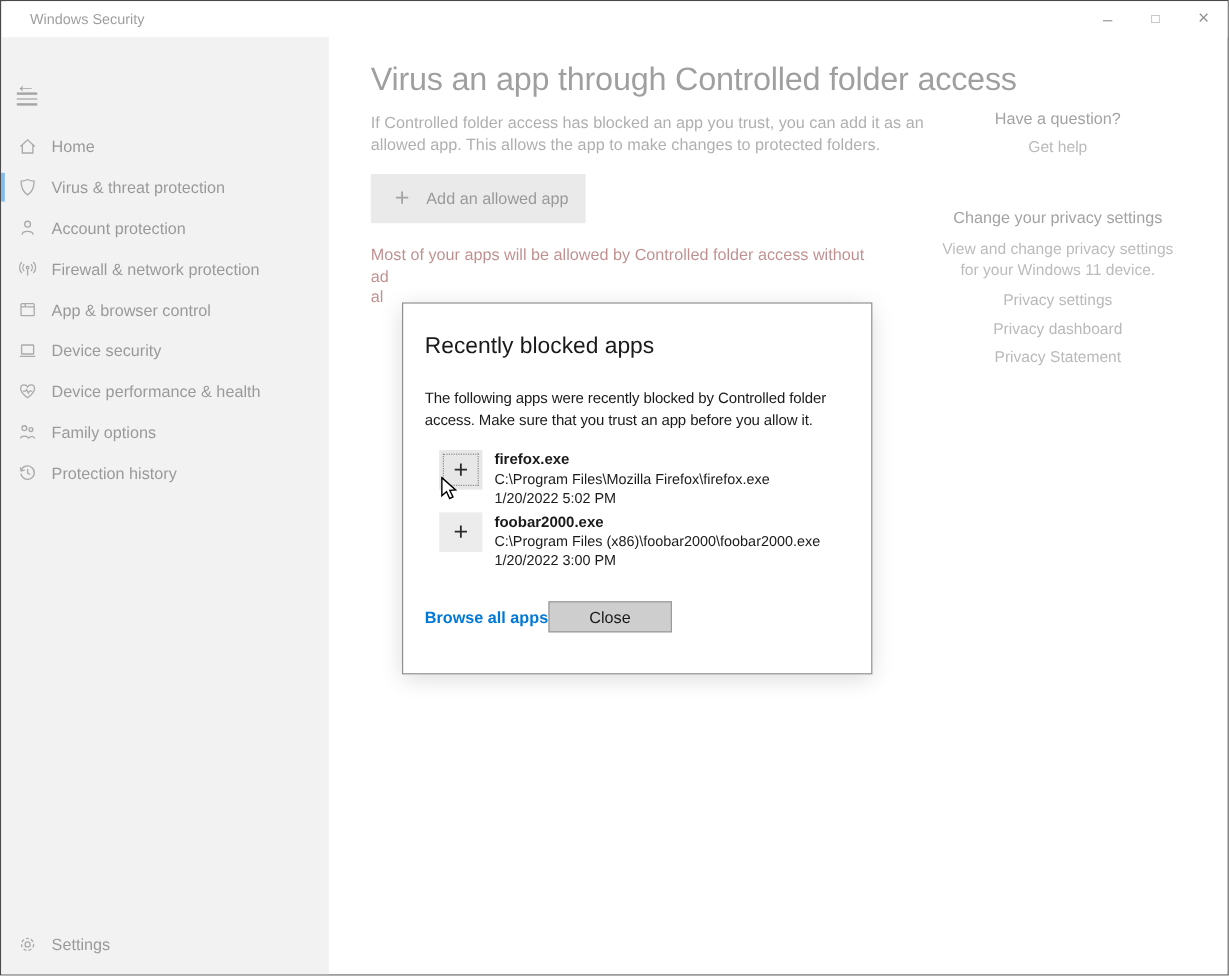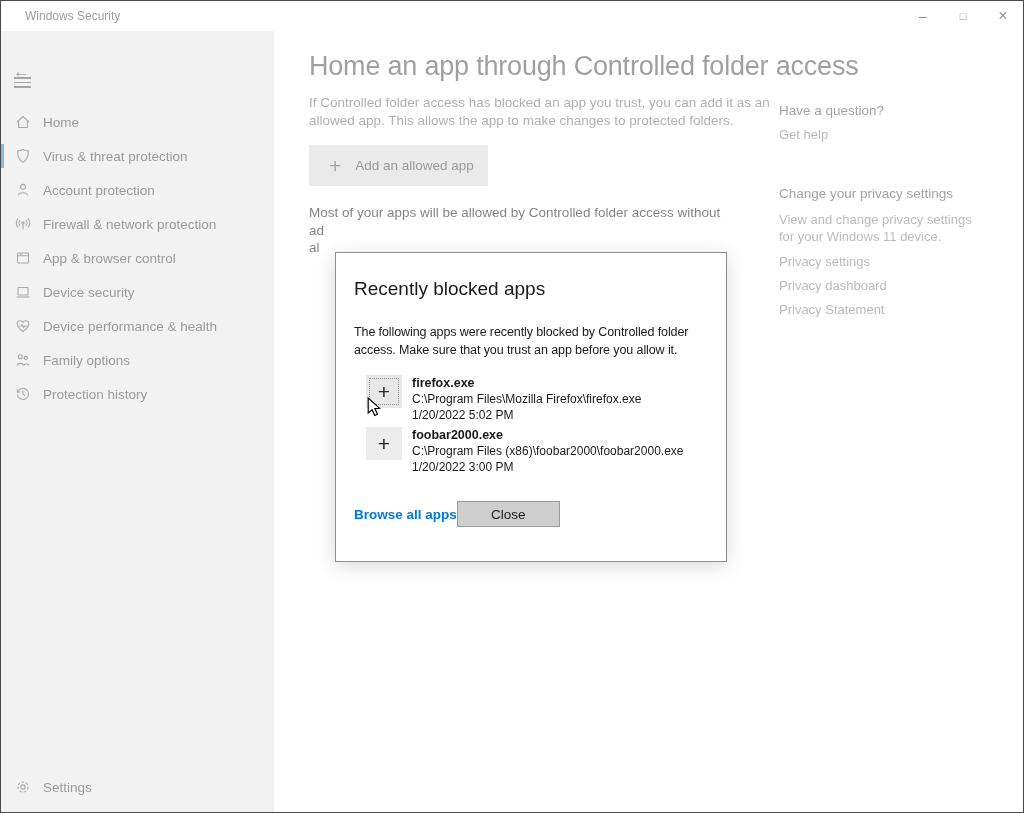--- a/index.html
+++ b/index.html
@@ -27,23 +27,23 @@
   .nav-item .ic { width:16px; height:16px; margin-right:12px; flex:0 0 16px; }
   .nav-item svg { stroke:#555; fill:none; stroke-width:1.1; }
   .nav-item.selected::before { content:""; position:absolute; left:0; top:5px; bottom:5px; width:3px; background:#0078d7; }
   .settings-row { position:absolute; bottom:8px; left:0; right:0; }
   
   .main { position:absolute; left:308px; top:30px; width:580px; }
   .page-title { margin-top:18px; width:565px; font-size:27px; font-weight:300; line-height:34px; color:#3f3f3f; letter-spacing:-0.2px; }
   .page-desc { margin-top:11px; width:480px; font-size:13.5px; line-height:17.5px; color:#5f5f5f; }
   .add-btn { margin-top:16px; width:179px; height:41px; background:#d4d4d4; border:none; display:flex; align-items:center; font-size:13.5px; color:#333; font-family:inherit; padding-left:20px; }
   .add-btn .plus { font-size:21px; font-weight:300; color:#4a4a4a; margin-right:14px; line-height:1; }
-  .note { margin-top:18px; width:460px; font-size:13.5px; line-height:17.5px; color:#000000; }
-  
-  .help { position:absolute; left:778px; top:42px; width:205px; }
+  .note { margin-top:18px; width:460px; font-size:13.5px; line-height:17.5px; color:#7f1d1d; }
+  
+  .help { position:absolute; left:778px; top:30px; width:205px;text-align:center; }
   .help h3 { font-size:13.5px; font-weight:400; color:#444; }
   .help .s1 { margin-top:60px; }
   .help .s2 { margin-top:44px; }
   .help .s3 { margin-top:44px; }
   .help .hbody { margin-top:10px; font-size:13px; line-height:17px; color:#777; }
   .help a { display:block; margin-top:9px; font-size:13px; color:#737373; text-decoration:none; }
   
   .smoke { position:absolute; inset:0; background:rgba(255,255,255,0.5); z-index:5; }
   
   .dialog { position:absolute; left:334px; top:251px; width:392px; height:310px; background:#fff; border:1px solid #8f8f8f; box-shadow:0 4px 18px rgba(0,0,0,0.15); z-index:10; padding:18px; }
@@ -166,21 +166,21 @@
         <span class="ic"><svg viewBox="0 0 16 16" width="16" height="16">
               <circle cx="8" cy="8" r="2.1"></circle>
               <circle cx="8" cy="8" r="5" stroke-dasharray="2.6 1.7"></circle>
             </svg></span>
         <span>Settings</span>
       </div>
     </div>
   </div>
 
   <div class="main">
-    <h1 class="page-title">Home an app through Controlled folder access</h1>
+    <h1 class="page-title">Virus an app through Controlled folder access</h1>
     <p class="page-desc">If Controlled folder access has blocked an app you trust, you can add it as an allowed app. This allows the app to make changes to protected folders.</p>
     <button class="add-btn">
       <span class="plus">+</span>
       <span>Add an allowed app</span>
     </button>
     <div class="note">
       <div>Most of your apps will be allowed by Controlled folder access without</div>
       <div>ad</div>
       <div>al</div>
     </div>

